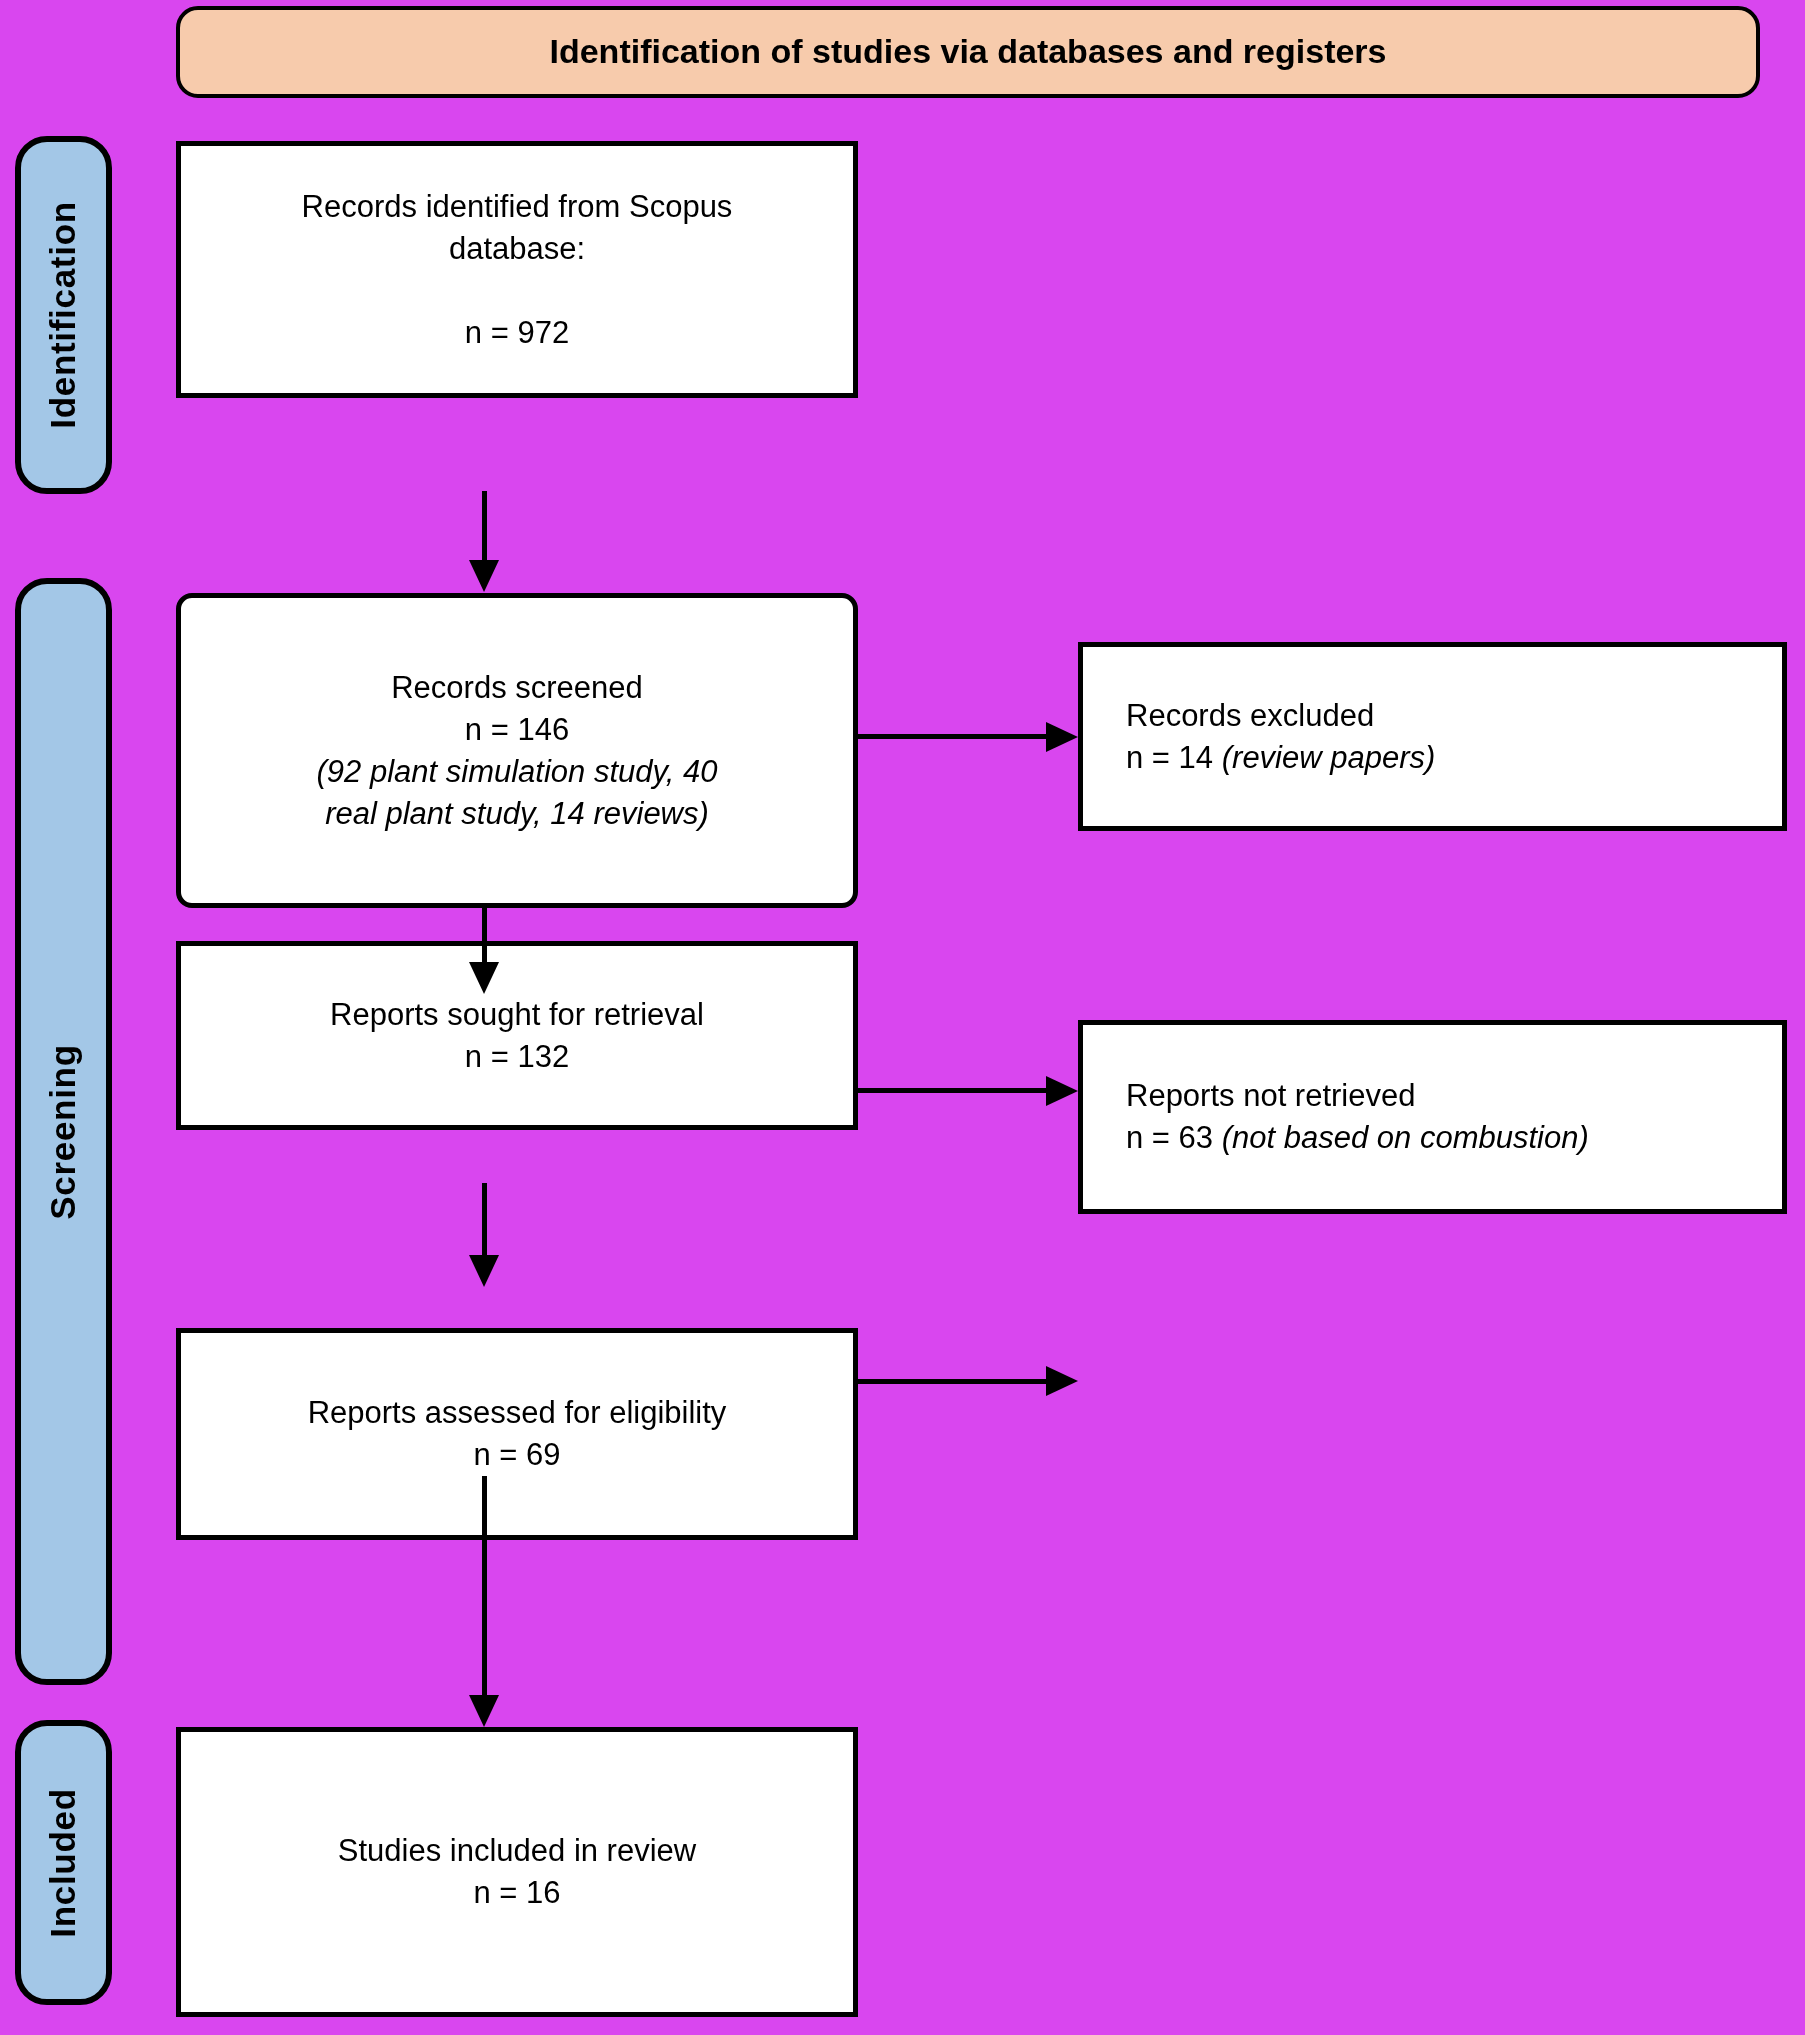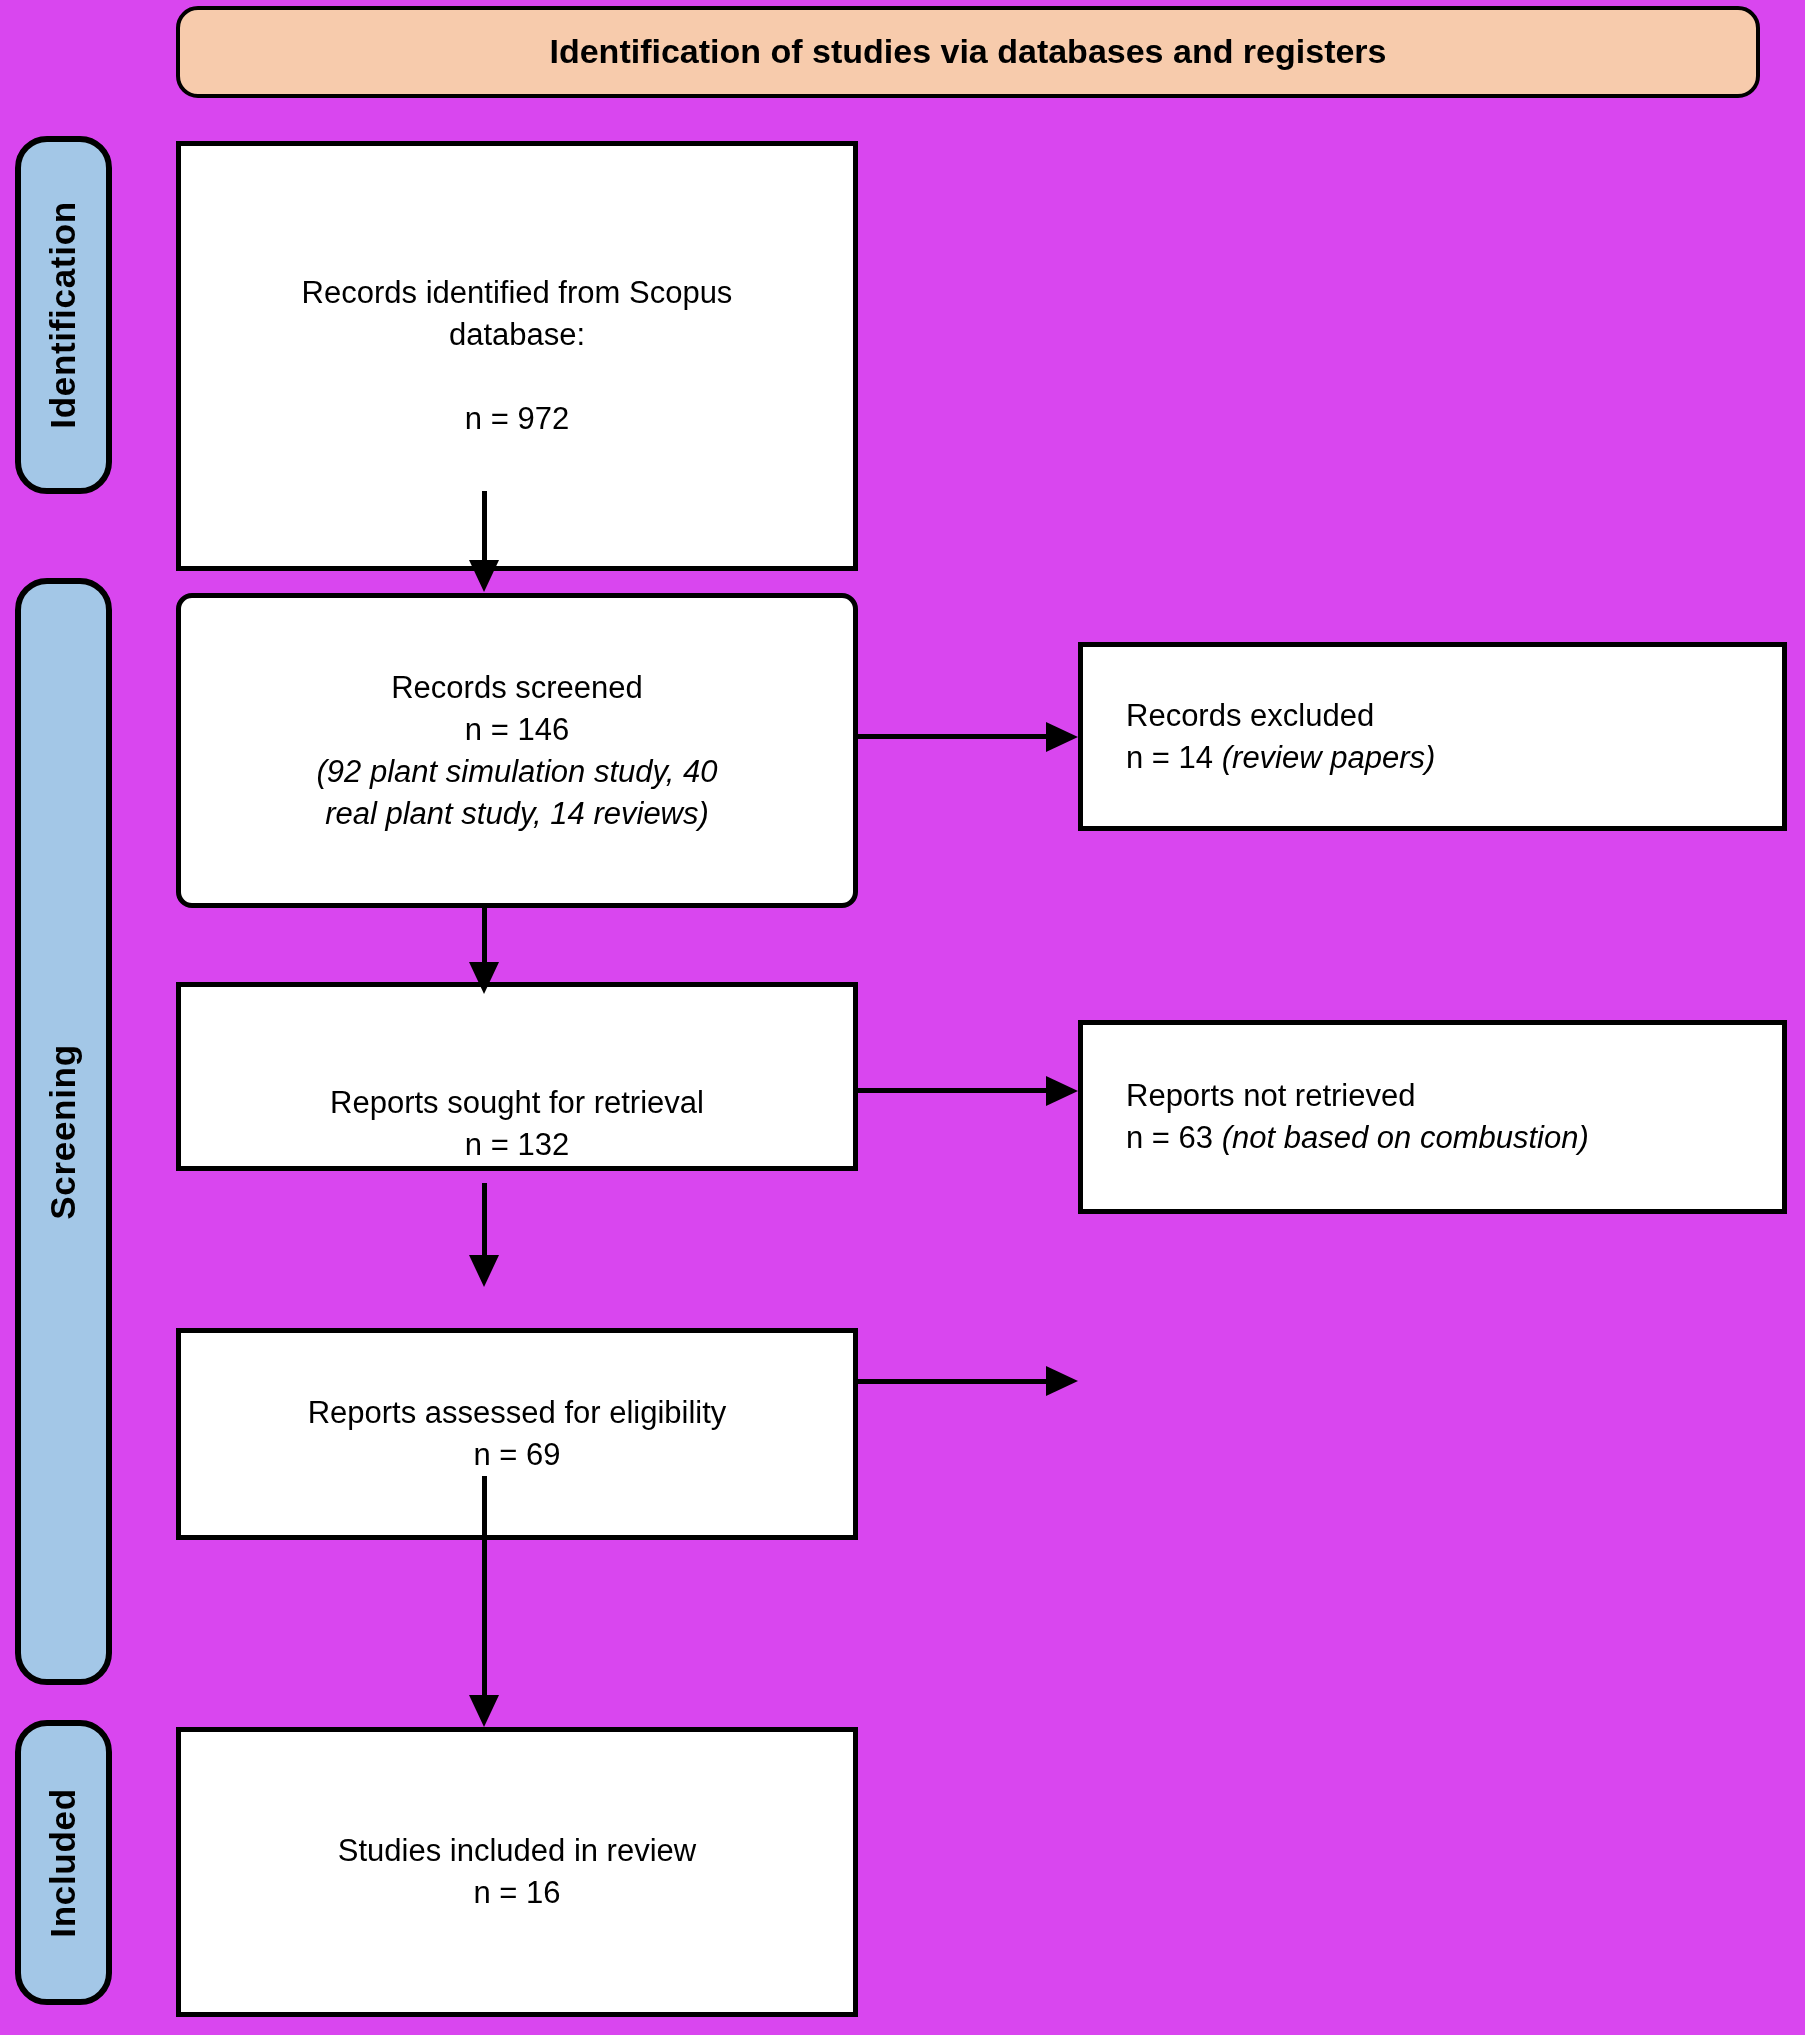--- a/index.html
+++ b/index.html
@@ -51,23 +51,23 @@
     position: absolute;
     background: var(--box-bg);
     border: 5.1px solid var(--line-color);
     box-sizing: border-box;
     display: flex; flex-direction: column;
     align-items: center; justify-content: center;
     text-align: center;
     font-size: 31px; line-height: 42px;
   }
   .mainbox { left: 176px; width: 682px; }
-  .box-records-identified { top: 141px;  height: 430px; }
+  .box-records-identified { top: 141px;  height: 257px; }
   .box-records-screened   { top: 593px;  height: 315px; border-radius: 16px; }
-  .box-reports-sought     { top: 982px; height: 189px; justify-content: flex-end; }
+  .box-reports-sought     { top: 941px; height: 189px; }
   .box-reports-assessed   { top: 1328px; height: 212px; }
   .box-studies-included   { top: 1727px; height: 290px; }
   .sidebox {
     left: 1078px; width: 709px;
     align-items: flex-start;
     text-align: left;
     padding-left: 43px; padding-right: 26px;
   }
   .sidebox-records-excluded     { top: 642px;  height: 189px; }
   .sidebox-reports-not-retrieved{ top: 1000px; height: 194px; margin-top: 20px; }

